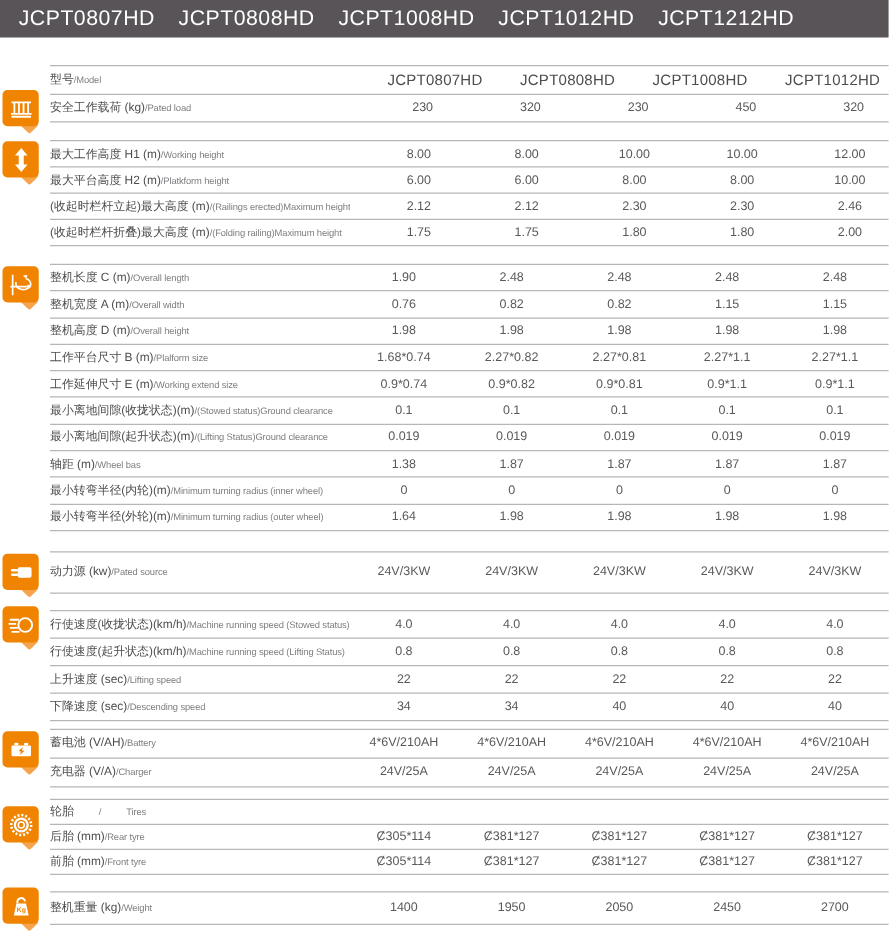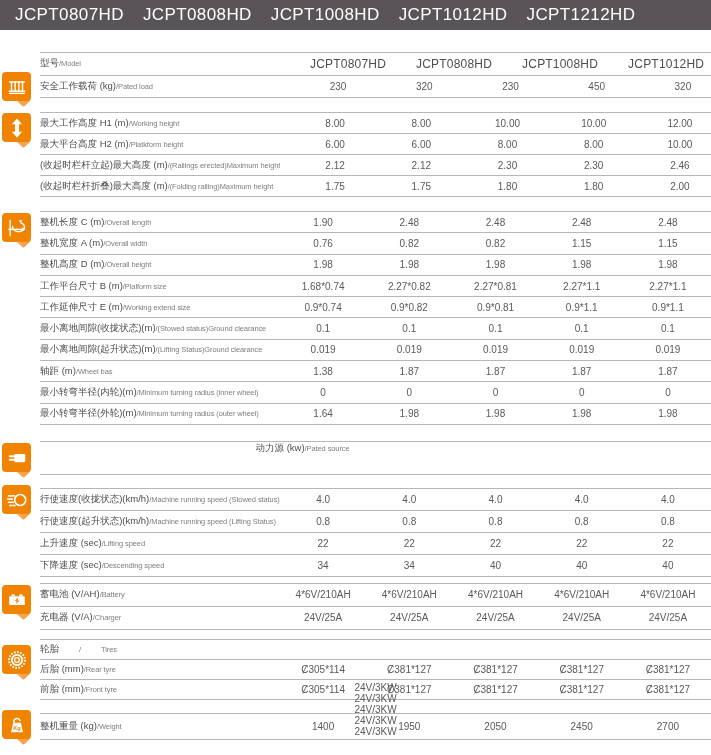--- a/index.html
+++ b/index.html
@@ -30,21 +30,21 @@
     border-radius:4px;display:flex;align-items:center;justify-content:center;}
   .cat-icon svg{width:22px;height:22px;display:block;}
 
   
   .content{position:absolute;left:40px;top:52px;width:671px;}
   .section{border-top:1px solid var(--line);}
   .row{display:flex;align-items:center;border-bottom:1px solid var(--line);}
   .sec-model-load   .row{height:22.5px;gap:30px;}
   .sec-heights      {margin-top:14px;} .sec-heights    .row{height:21px;gap:24px;}
   .sec-dimensions   {margin-top:14px;} .sec-dimensions .row{height:21.3px;}
-  .sec-power        {margin-top:16px;} .sec-power      .row{height:33px;flex-direction:column;}
+  .sec-power        {margin-top:16px;} .sec-power      .row{height:33px;}
   .sec-speed        {margin-top:13px;} .sec-speed      .row{height:22px;align-items:center;}
   .sec-battery      {margin-top:6px;}  .sec-battery    .row{height:23px;}
   .sec-tires        {margin-top:9px;}  .sec-tires      .row{height:20px;}
   .sec-weight       {margin-top:13px;} .sec-weight     .row{height:26px;justify-content:flex-end;}
 
   .label{width:240px;flex:0 0 240px;white-space:nowrap;overflow:hidden;
     display:flex;align-items:baseline;}
   .label .zh{font-size:9.5px;color:var(--txt-dark);letter-spacing:0;}
   .label .en{font-size:7.5px;color:var(--txt-light);letter-spacing:-.1px;}
   .cell{flex:1 1 0;text-align:center;font-size:10px;color:var(--txt-mid);white-space:nowrap;}

